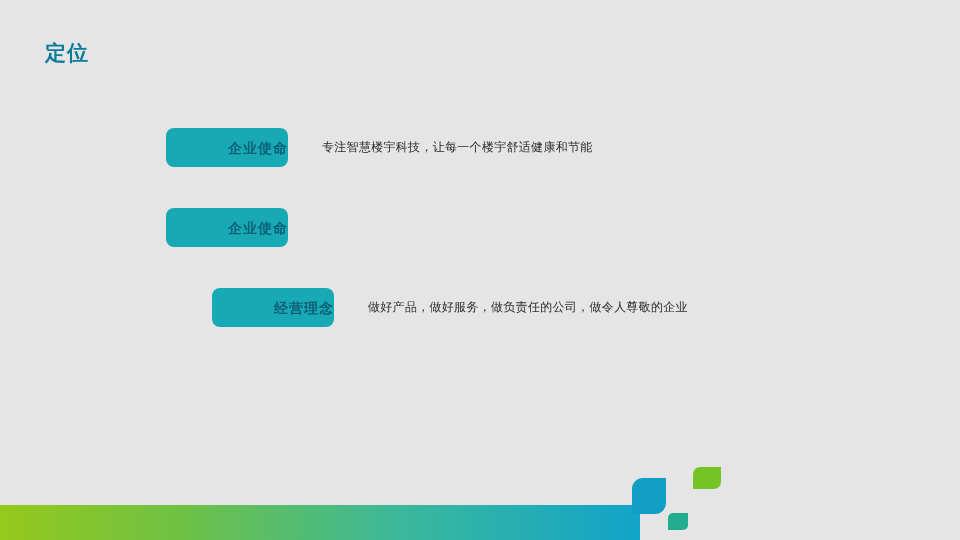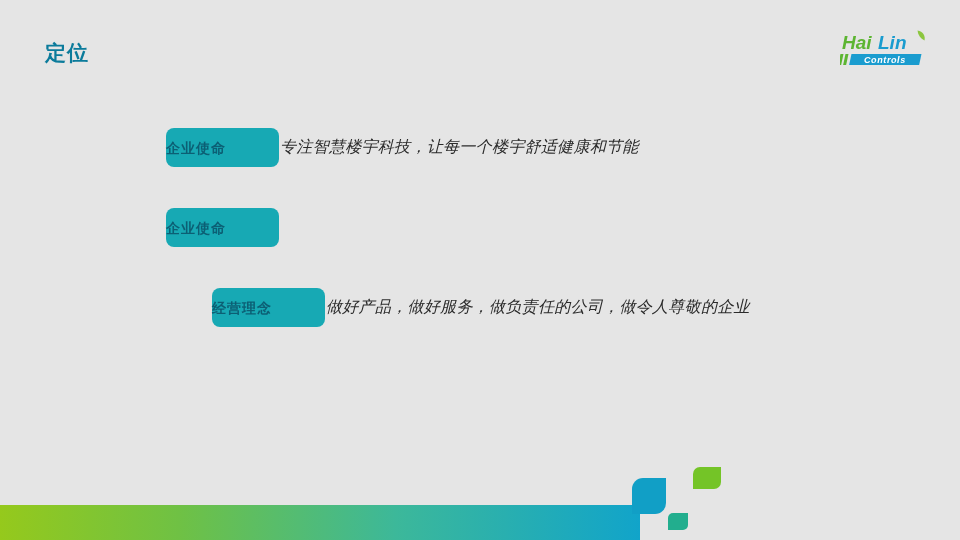--- a/index.html
+++ b/index.html
@@ -46,46 +46,45 @@
   .row{
     position:relative;
     height:39px;
     margin-bottom:41px;
     display:flex;
     align-items:center;
   }
   .row:last-child{ margin-bottom:0;padding-left:46px; }
 
   .badge{
-    width:113px;
+    width:122px;
     height:39px;
     border-radius:8px;
     background:#17a9b4;
     display:flex;
     align-items:center;
-    justify-content:flex-start;
+    justify-content:flex-end;
     flex:0 0 auto;
   }
   .badge-label{
     font-size:14px;
     font-weight:700;
     letter-spacing:1px;
     color:#0c5f74;
     line-height:1;
     white-space:nowrap;
   }
 
   .row-text{
-    margin-left:1px;
-    font-size:16px;
+    margin-left:34px;
+    font-size:12px;
     color:#2b2b2b;
     line-height:1.4;
     letter-spacing:.3px;
     white-space:nowrap;
-    font-style:italic;
   }
 
   
   .deco{
     position:absolute;
     left:0; top:0;
     width:960px; height:540px;
     pointer-events:none;
   }
 
@@ -119,36 +118,20 @@
     border-radius:7px 0 7px 0;
   }
 </style>
 </head>
 <body>
 
 <div class="slide">
 
   <div class="slide-title">定位</div>
 
-  <div class="logo">
-    <svg viewBox="0 0 92 40" width="92" height="40" aria-hidden="true">
-
-      <path d="M77.5 2.5 C83 3.5 85.5 7.5 84.5 12.5 C80.5 10.5 78 7 77.5 2.5 Z" fill="#8cc63f"></path>
-
-      <text x="2" y="21" font-family="'Liberation Sans','DejaVu Sans',sans-serif" font-size="19" font-weight="bold" font-style="italic" fill="#5cb531">Hai</text>
-      <text x="38" y="21" font-family="'Liberation Sans','DejaVu Sans',sans-serif" font-size="19" font-weight="bold" font-style="italic" fill="#1a9ccf">Lin</text>
-
-      <rect x="1" y="26" width="3" height="11" fill="#5cb531" transform="skewX(-12)"></rect>
-      <rect x="6" y="26" width="3" height="11" fill="#5cb531" transform="skewX(-12)"></rect>
-      <rect x="11" y="26" width="3" height="11" fill="#5cb531" transform="skewX(-12)"></rect>
-
-      <rect x="17" y="26" width="70" height="11" fill="#1a9ccf" transform="skewX(-12)"></rect>
-      <text x="24" y="35" font-family="'Liberation Sans','DejaVu Sans',sans-serif" font-size="9" font-weight="bold" font-style="italic" letter-spacing="0.6" fill="#ffffff">Controls</text>
-    </svg>
-  </div>
 
   <div class="rows">
 
     <div class="row">
       <div class="badge">
         <span class="badge-label">企业使命</span>
       </div>
       <div class="row-text">专注智慧楼宇科技，让每一个楼宇舒适健康和节能</div>
     </div>
 

